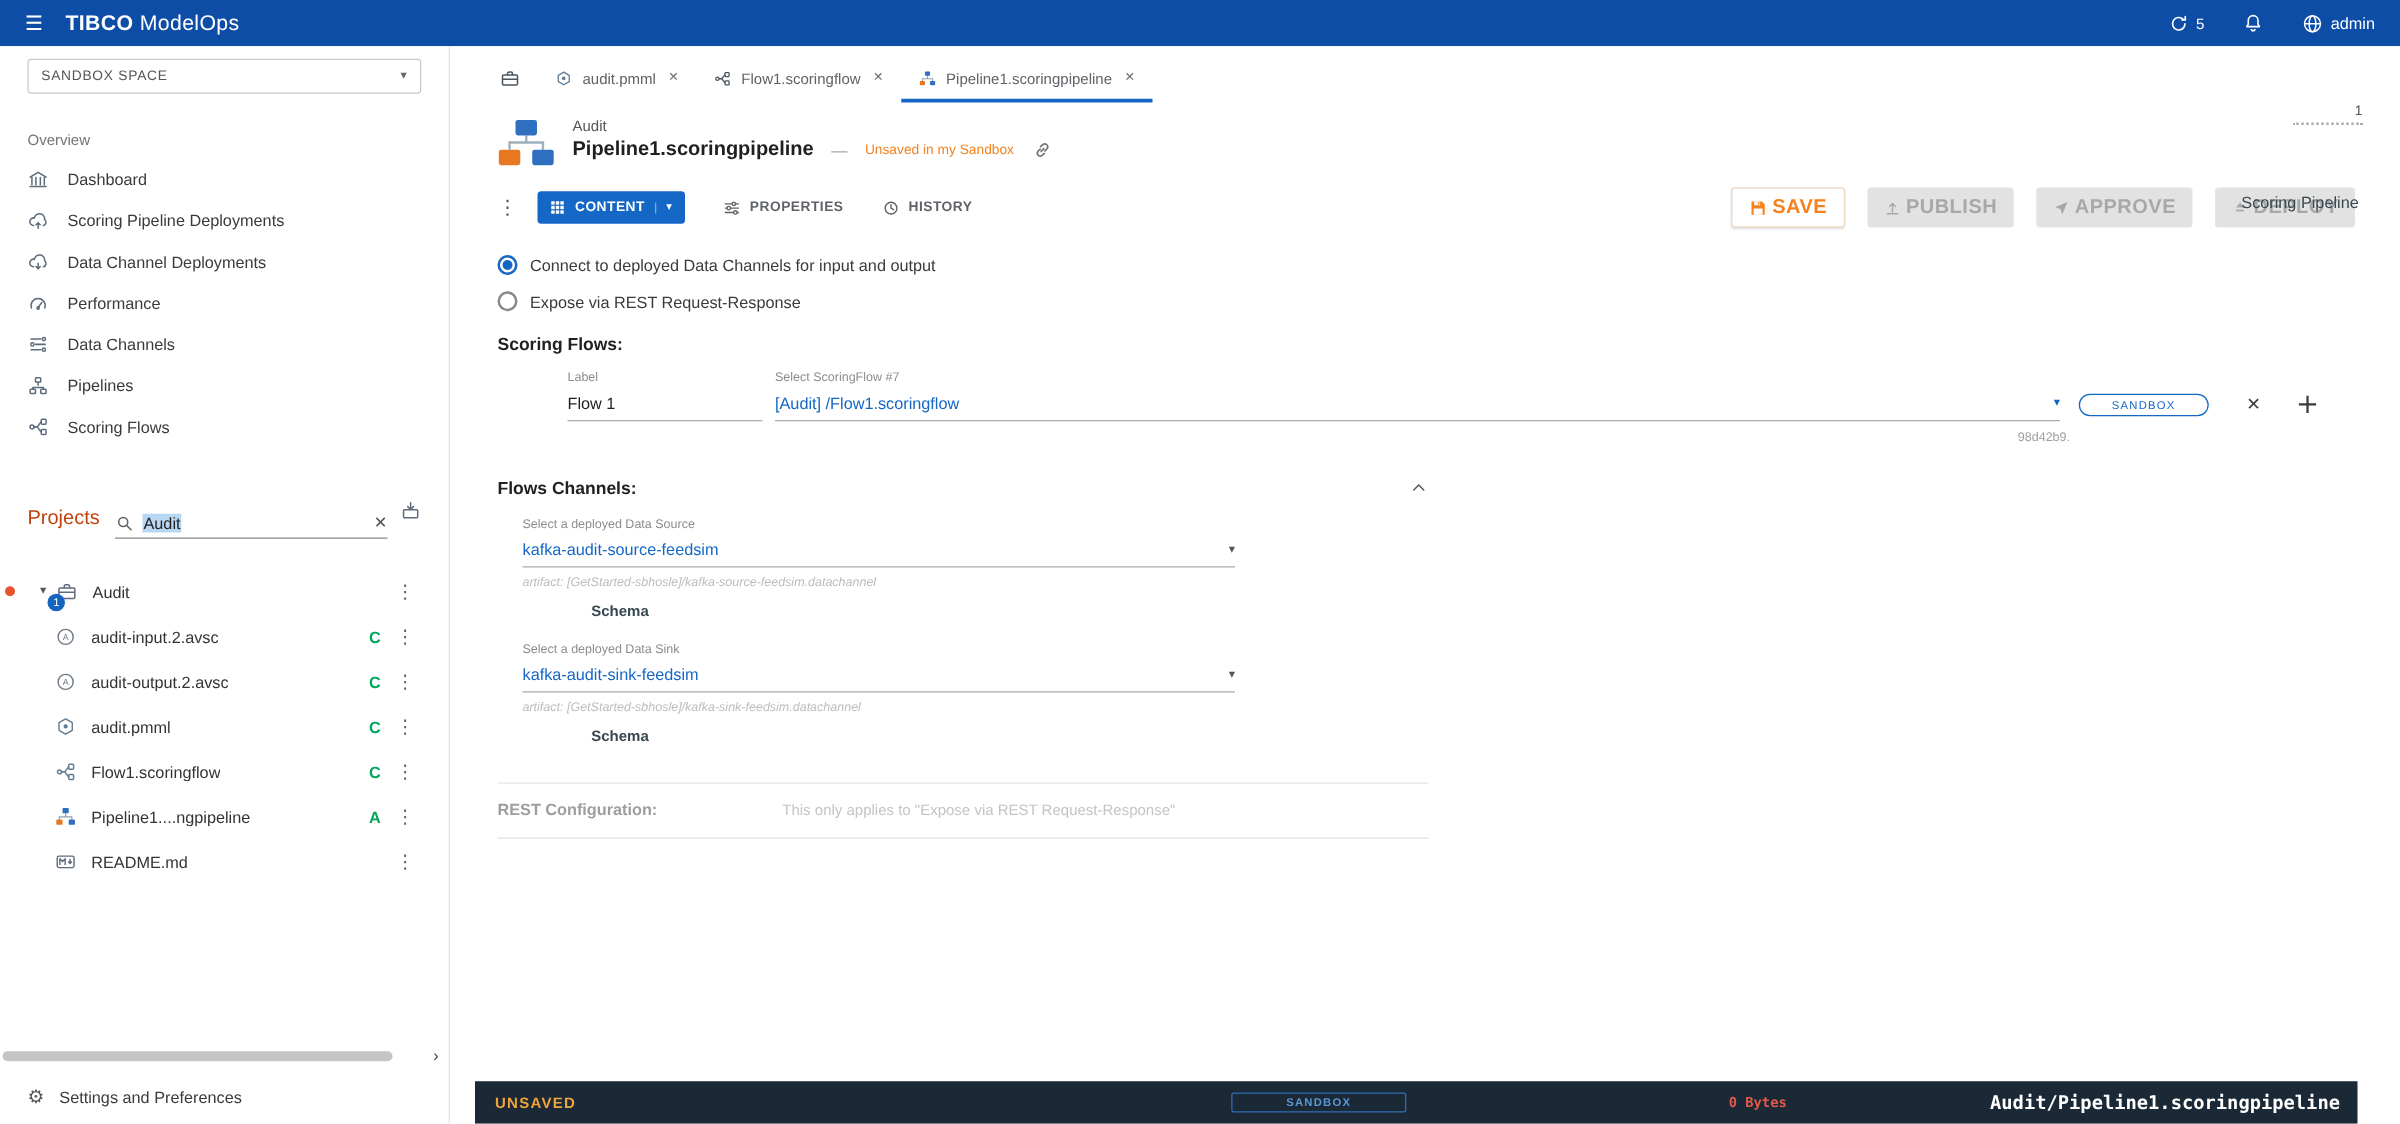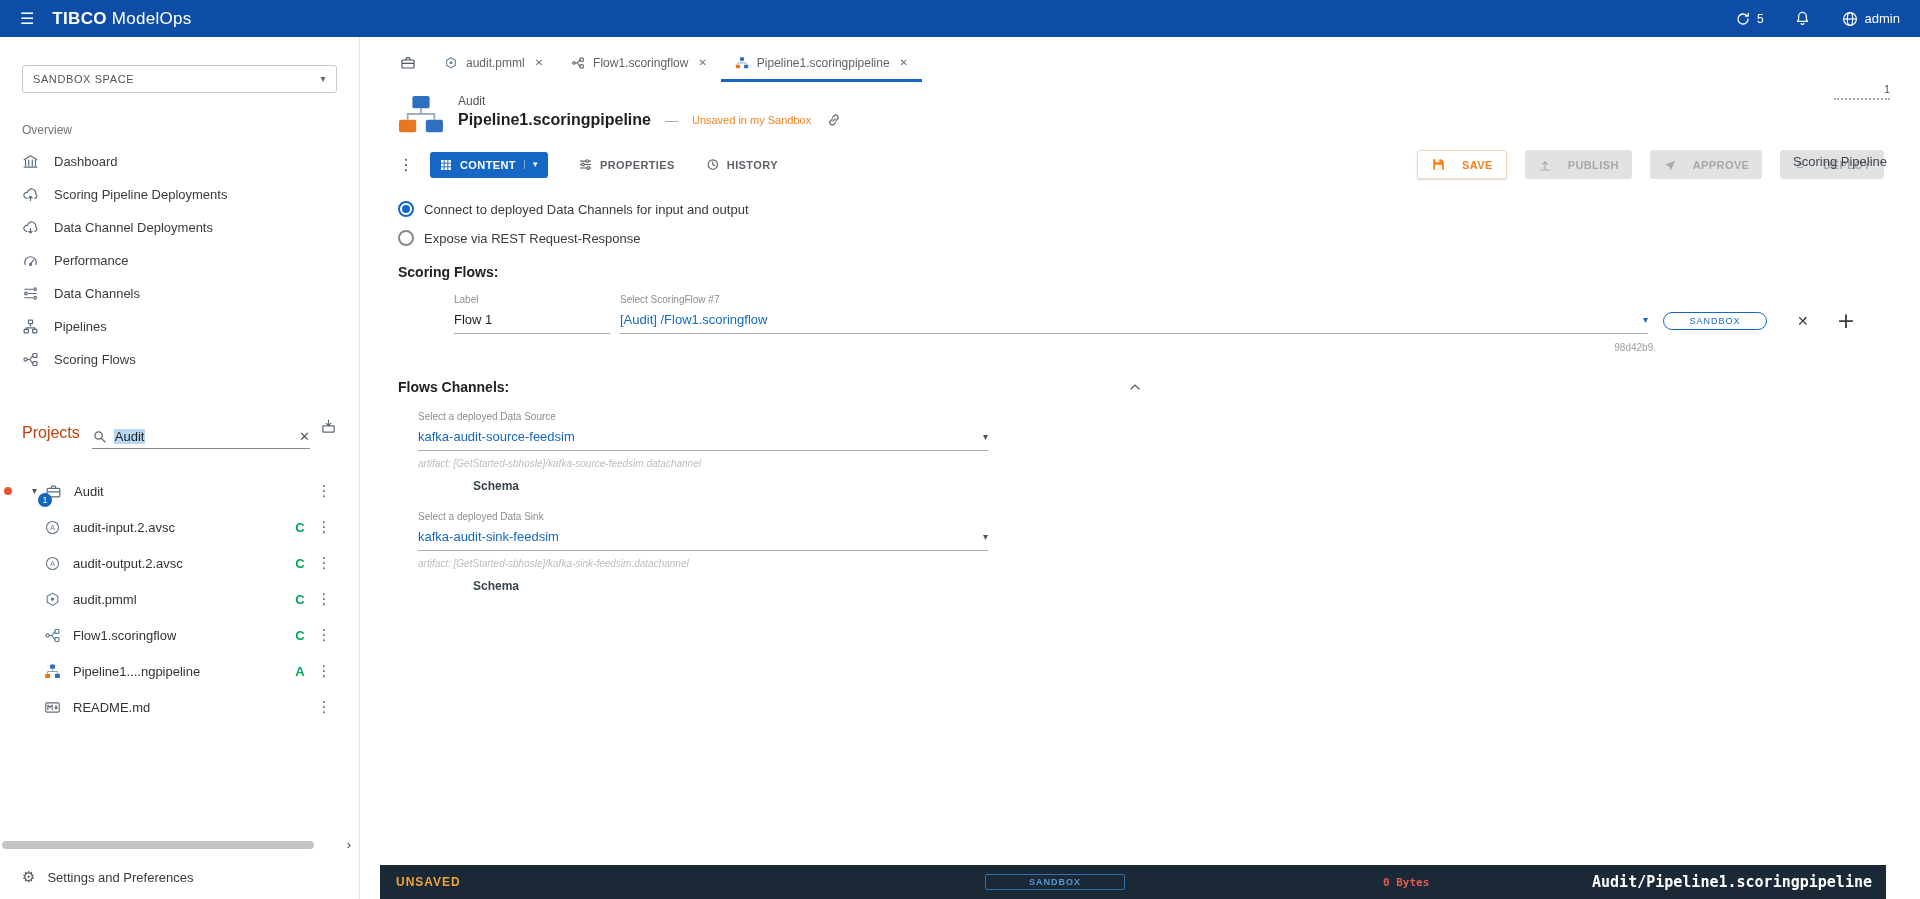--- a/index.html
+++ b/index.html
@@ -15,21 +15,21 @@
 .brand .light{font-weight:400}
 .topbar-right{margin-left:auto;display:flex;align-items:center;gap:30px}
 .tb-item{display:flex;align-items:center;gap:6px;font-size:12px;cursor:pointer}
 .tb-item svg{display:block}
 .user-name{font-size:13px}
 
 
 .shell{flex:1;display:flex;min-height:0}
 
 
-.sidebar{flex:0 0 360px;border-right:1px solid #e3e3e3;display:flex;flex-direction:column;padding-top:28px;position:relative;background:#fff}
+.sidebar{flex:0 0 360px;border-right:1px solid #e3e3e3;display:flex;flex-direction:column;padding-top:10px;position:relative;background:#fff}
 .space-select{margin:0 22px;height:28px;border:1px solid #c9c9c9;border-radius:3px;display:flex;align-items:center;justify-content:space-between;padding:0 10px;font-size:11px;color:#555;letter-spacing:.6px;cursor:pointer}
 .space-caret{color:#666;font-size:10px}
 .sec-label{font-size:12px;color:#757575;margin:30px 22px 8px}
 .nav-item{display:flex;align-items:center;gap:15px;padding:8px 22px;font-size:13px;color:#3a3a3a;cursor:pointer}
 .nav-item svg{flex:0 0 17px}
 .projects-wrap{margin-top:48px}
 .projects-head{display:flex;align-items:flex-end;margin:0 22px}
 .projects-label{font-size:16px;color:#c2410c;padding-bottom:7px}
 .searchbox{flex:1;margin-left:12px;border-bottom:1.5px solid #8a8a8a;display:flex;align-items:center;gap:7px;padding-bottom:4px}
 .search-text{font-size:13px;color:#222;background:#b8d7f3;padding:0 1px}
@@ -70,21 +70,21 @@
 .step-box{position:absolute;top:46px;right:30px;width:56px;text-align:right}
 .step-num{font-size:11px;color:#555}
 .step-dots{border-top:2px dotted #adadad;margin-top:3px}
 .type-label{position:absolute;top:117px;right:33px;font-size:13px;color:#37474f}
 .toolbar{display:flex;align-items:center;margin:14px 36px 0 38px}
 .tb-kebab{font-size:16px;color:#555;margin-right:16px;cursor:pointer}
 .btn-content{display:flex;align-items:center;gap:8px;background:#1467c5;color:#fff;font-size:11px;font-weight:700;letter-spacing:.4px;border:none;border-radius:3px;padding:7px 10px;cursor:pointer}
 .bc-caret{border-left:1px solid rgba(255,255,255,.45);padding-left:8px;font-size:9px}
 .view-btn{display:flex;align-items:center;gap:7px;font-size:11px;font-weight:700;color:#5f6368;letter-spacing:.4px;margin-left:30px;background:none;border:none;cursor:pointer;font-family:"Liberation Sans",sans-serif}
 .toolbar-right{margin-left:auto;display:flex;gap:18px}
-.abtn{display:flex;align-items:center;gap:16px;font-size:11px;font-weight:700;letter-spacing:.4px;border-radius:3px;padding:6px 13px;border:none;cursor:pointer;font-family:"Liberation Sans",sans-serif}
+.abtn{display:flex;align-items:center;gap:4px;font-size:16px;font-weight:700;letter-spacing:.4px;border-radius:3px;padding:6px 13px;border:none;cursor:pointer;font-family:"Liberation Sans",sans-serif}
 .btn-save{background:#fff;color:#f5821f;border:1px solid #f0d9c3;box-shadow:0 1px 2px rgba(0,0,0,.15)}
 .btn-gray{background:#e2e2e2;color:#a8a8a8}
 .content{margin:22px 36px 0 38px;flex:1;position:relative}
 .radio-row{display:flex;align-items:center;gap:10px;margin-bottom:13px;font-size:13px;color:#3a3a3a;cursor:pointer}
 .radio{width:16px;height:16px;border-radius:50%;border:2px solid #1467c5;position:relative;flex:0 0 16px}
 .radio.on::after{content:"";position:absolute;inset:2px;border-radius:50%;background:#1467c5}
 .radio.off{border-color:#898989}
 .sec-title{font-size:14px;font-weight:700;color:#212121;margin-top:18px}
 .flow-row{display:flex;align-items:flex-end;margin-top:14px;padding-left:56px}
 .fld{display:flex;flex-direction:column}
@@ -538,20 +538,24 @@
             <div class="fld-cap">Select a deployed Data Sink</div>
             <div class="sel-underline">
               <span class="sel-value">kafka-audit-sink-feedsim</span>
               <span class="sel-caret-g glyph">▾</span>
             </div>
             <div class="artifact">artifact: [GetStarted-sbhosle]/kafka-sink-feedsim.datachannel</div>
             <div class="schema">Schema</div>
           </div>
         </div>
 
+        <div class="rest-row">
+          <span class="rest-title">REST Configuration:</span>
+          <span class="rest-hint">This only applies to "Expose via REST Request-Response"</span>
+        </div>
       </div>
 
       <footer class="statusbar">
         <span class="sb-state">UNSAVED</span>
         <span class="sb-sandbox">SANDBOX</span>
         <span class="sb-size">0 Bytes</span>
         <span class="sb-path">Audit/Pipeline1.scoringpipeline</span>
       </footer>
 
     </main>

